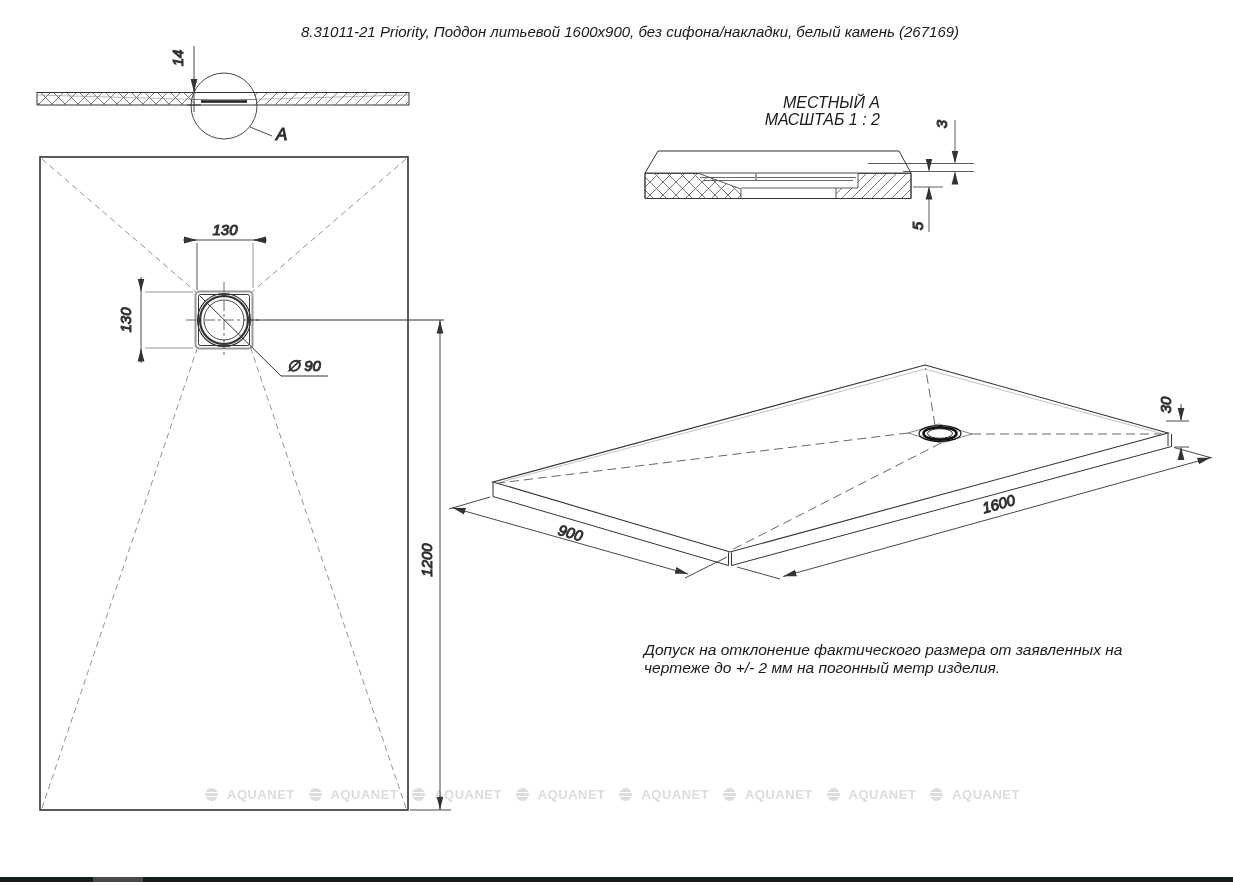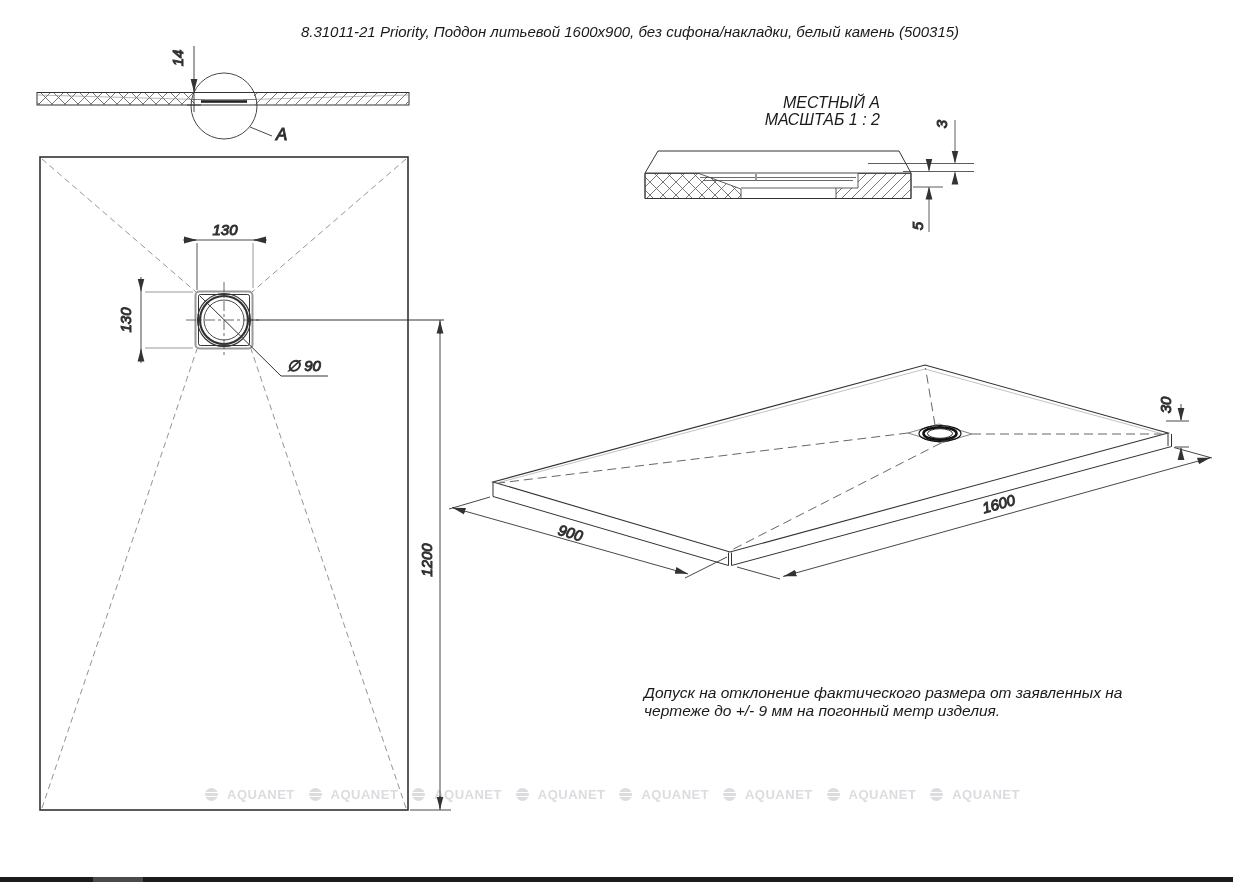--- a/index.html
+++ b/index.html
@@ -4,21 +4,21 @@
 <style>
   html,body{margin:0;padding:0;background:#ffffff;}
   .page{position:relative;width:1233px;height:885px;background:#fff;overflow:hidden;
         font-family:"Liberation Sans",sans-serif;}
   .abs{position:absolute;}
   .drawing-title{left:230px;top:23px;width:800px;text-align:center;
                  font:italic 15px "Liberation Sans",sans-serif;color:#1a1a1a;}
   .detail-title{left:690px;top:94px;width:190px;text-align:right;
                 font:italic 16px "Liberation Sans",sans-serif;color:#1a1a1a;line-height:17px;}
   .tolerance{left:644px;top:641px;width:490px;
-             font:italic 15.5px "Liberation Sans",sans-serif;color:#1a1a1a;line-height:17.5px;margin-top:43px;}
+             font:italic 15.5px "Liberation Sans",sans-serif;color:#1a1a1a;line-height:17.5px;}
   .wm-row{left:205px;top:787px;width:815px;display:flex;justify-content:space-between;}
   .wm{display:flex;align-items:center;gap:9px;}
   .wm-icon{width:13px;height:13px;border-radius:50%;
            background:linear-gradient(#dcdce0 0 4px,#fff 4px 5.5px,#dcdce0 5.5px 8px,#fff 8px 9.5px,#dcdce0 9.5px);}
   .wm-text{font:bold 13px "Liberation Sans",sans-serif;color:#dcdce0;letter-spacing:.5px;}
   .bottom-bar{left:0;top:877px;width:1233px;height:5px;background:#171c1c;}
   .bottom-bar-light{left:93px;top:0;width:50px;height:5px;background:#474b4b;position:absolute;}
   svg{position:absolute;left:0;top:0;}
   svg text{font:italic 15px "Liberation Sans",sans-serif;fill:#1f1f1f;}
   svg text.t17{font-size:17px;}
@@ -56,30 +56,30 @@
     <span class="wm">
         <span class="wm-icon"></span>
         <span class="wm-text">AQUANET</span>
       </span>
     <span class="wm">
         <span class="wm-icon"></span>
         <span class="wm-text">AQUANET</span>
       </span>
   </div>
 
-  <div class="abs drawing-title">8.31011-21 Priority, Поддон литьевой 1600x900, без сифона/накладки, белый камень (500315)</div>
+  <div class="abs drawing-title">8.31011-21 Priority, Поддон литьевой 1600x900, без сифона/накладки, белый камень (267169)</div>
 
   <div class="abs detail-title">
     <div>МЕСТНЫЙ А</div>
     <div>МАСШТАБ 1 : 2</div>
   </div>
 
   <div class="abs tolerance">
     <div>Допуск на отклонение фактического размера от заявленных на</div>
-    <div>чертеже до +/- 9 мм на погонный метр изделия.</div>
+    <div>чертеже до +/- 2 мм на погонный метр изделия.</div>
   </div>
 
   <svg width="1233" height="885" viewBox="0 0 1233 885">
     <defs>
       <marker id="arr" markerWidth="13" markerHeight="8" refX="12" refY="4" orient="auto" markerUnits="userSpaceOnUse">
         <path d="M0,0.6 L13,4 L0,7.4 Z" fill="#333"></path>
       </marker>
       <pattern id="xh" width="13" height="13" patternUnits="userSpaceOnUse">
         <path d="M0,0 L13,13 M13,0 L0,13" stroke="#555" stroke-width="0.8" fill="none"></path>
       </pattern>

